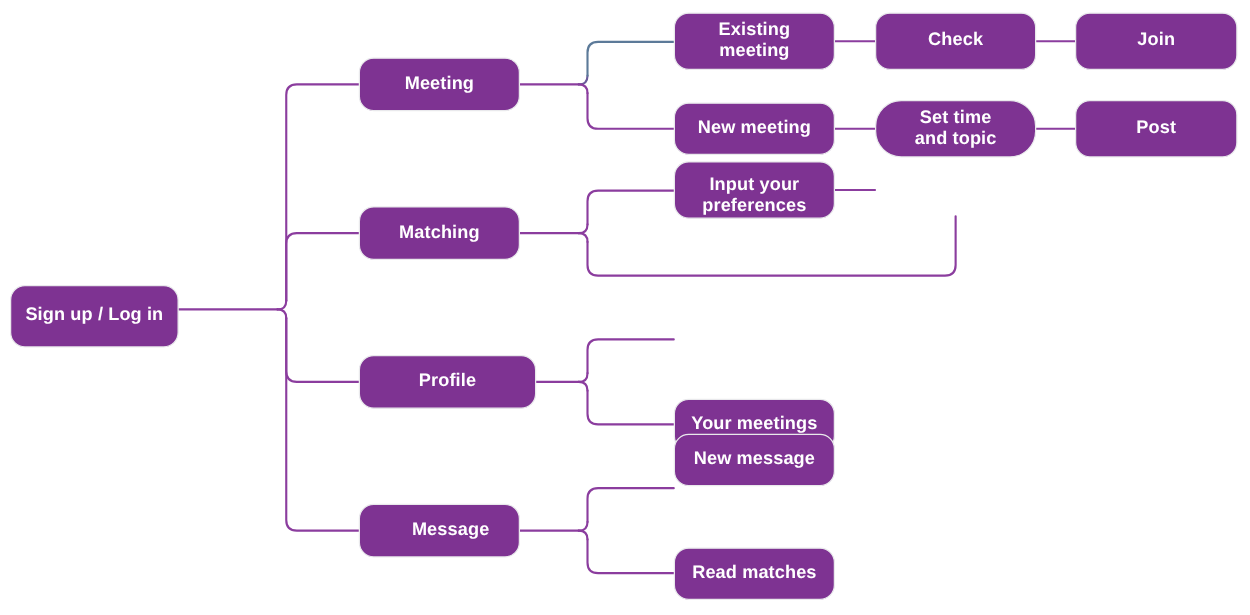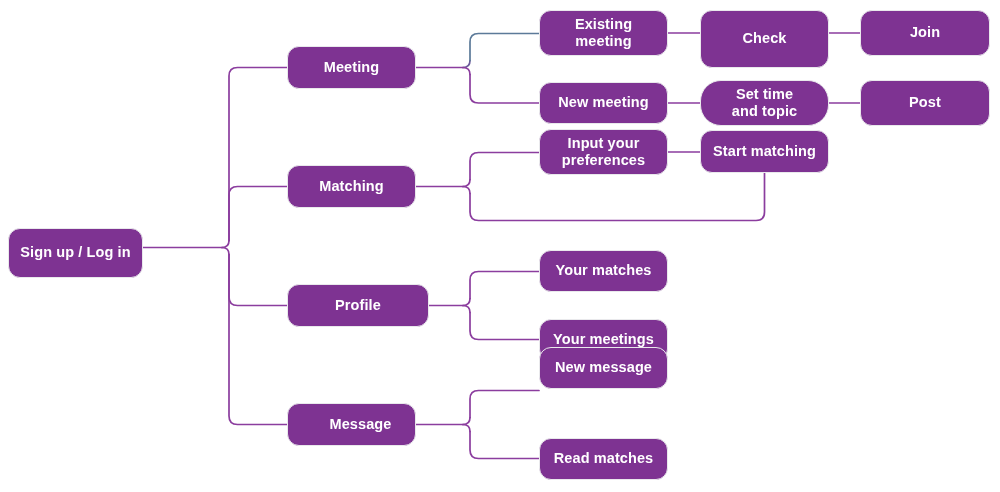--- a/index.html
+++ b/index.html
@@ -147,53 +147,47 @@
 
     <div class="node" style="left:539px; top:10px; width:129px; height:46px;">
       <span class="label">Existing
 meeting</span>
     </div>
 
     <div class="node" style="left:539px; top:82px; width:129px; height:42px;">
       <span class="label">New meeting</span>
     </div>
 
-    <div class="node" style="left:539px; top:129px; width:129px; height:46px;">
+    <div class="node" style="left:539px; top:129px; width:129px; height:46px;align-items:flex-end;">
       <span class="label">Input your
 preferences</span>
     </div>
 
-    <div class="node" style="left:539px; top:250px; width:129px; height:42px;">
-      <span class="label">Your matches</span>
-    </div>
 
     <div class="node" style="left:539px; top:319px; width:129px; height:42px;">
       <span class="label">Your meetings</span>
     </div>
 
     <div class="node" style="left:539px; top:347px; width:129px; height:42px;">
       <span class="label">New message</span>
     </div>
 
     <div class="node" style="left:539px; top:438px; width:129px; height:42px;">
       <span class="label">Read matches</span>
     </div>
 
-    <div class="node" style="left:700px; top:10px; width:129px; height:58px;">
+    <div class="node" style="left:700px; top:10px; width:129px; height:46px;">
       <span class="label">Check</span>
     </div>
 
     <div class="node" style="left:700px; top:80px; width:129px; height:46px;border-radius:21px;">
       <span class="label">Set time
 and topic</span>
     </div>
 
-    <div class="node" style="left:700px; top:130px; width:129px; height:43px;">
-      <span class="label">Start matching</span>
-    </div>
 
     <div class="node" style="left:860px; top:10px; width:130px; height:46px;">
       <span class="label">Join</span>
     </div>
 
     <div class="node" style="left:860px; top:80px; width:130px; height:46px;">
       <span class="label">Post</span>
     </div>
 
   </div>

